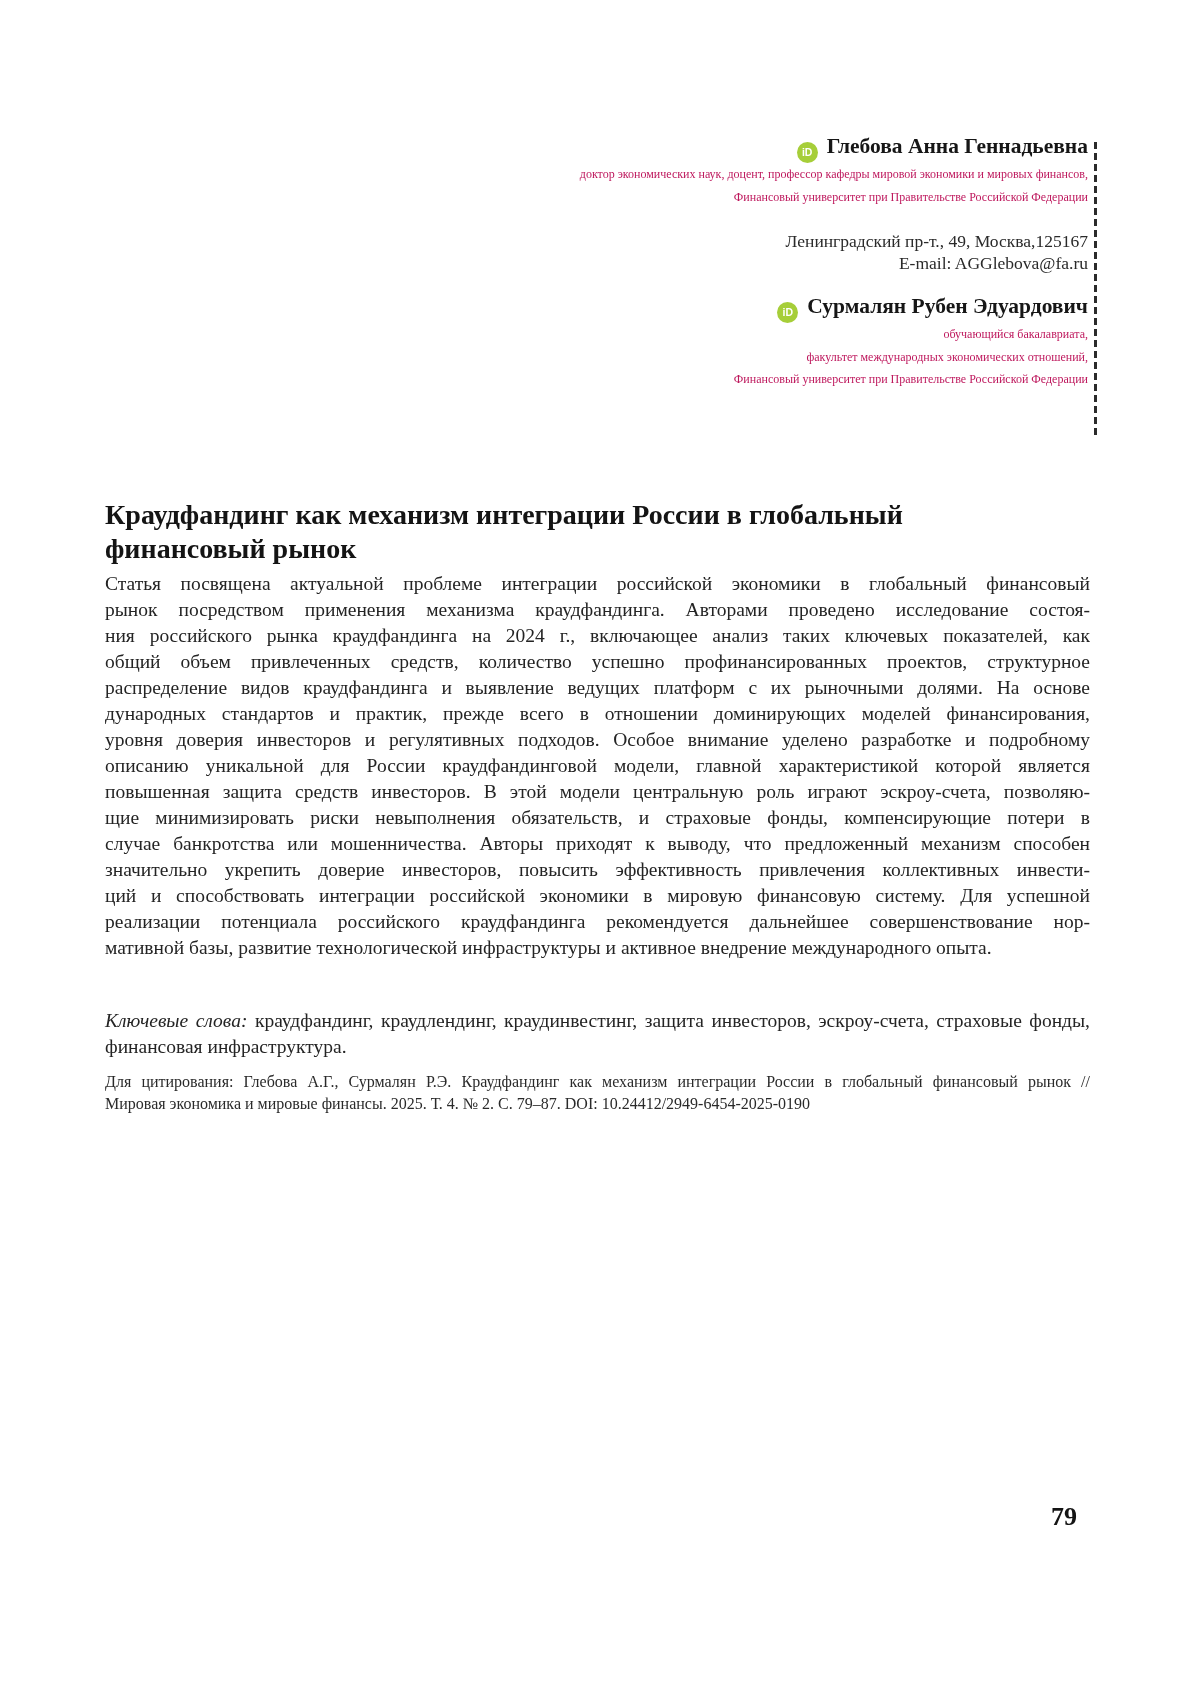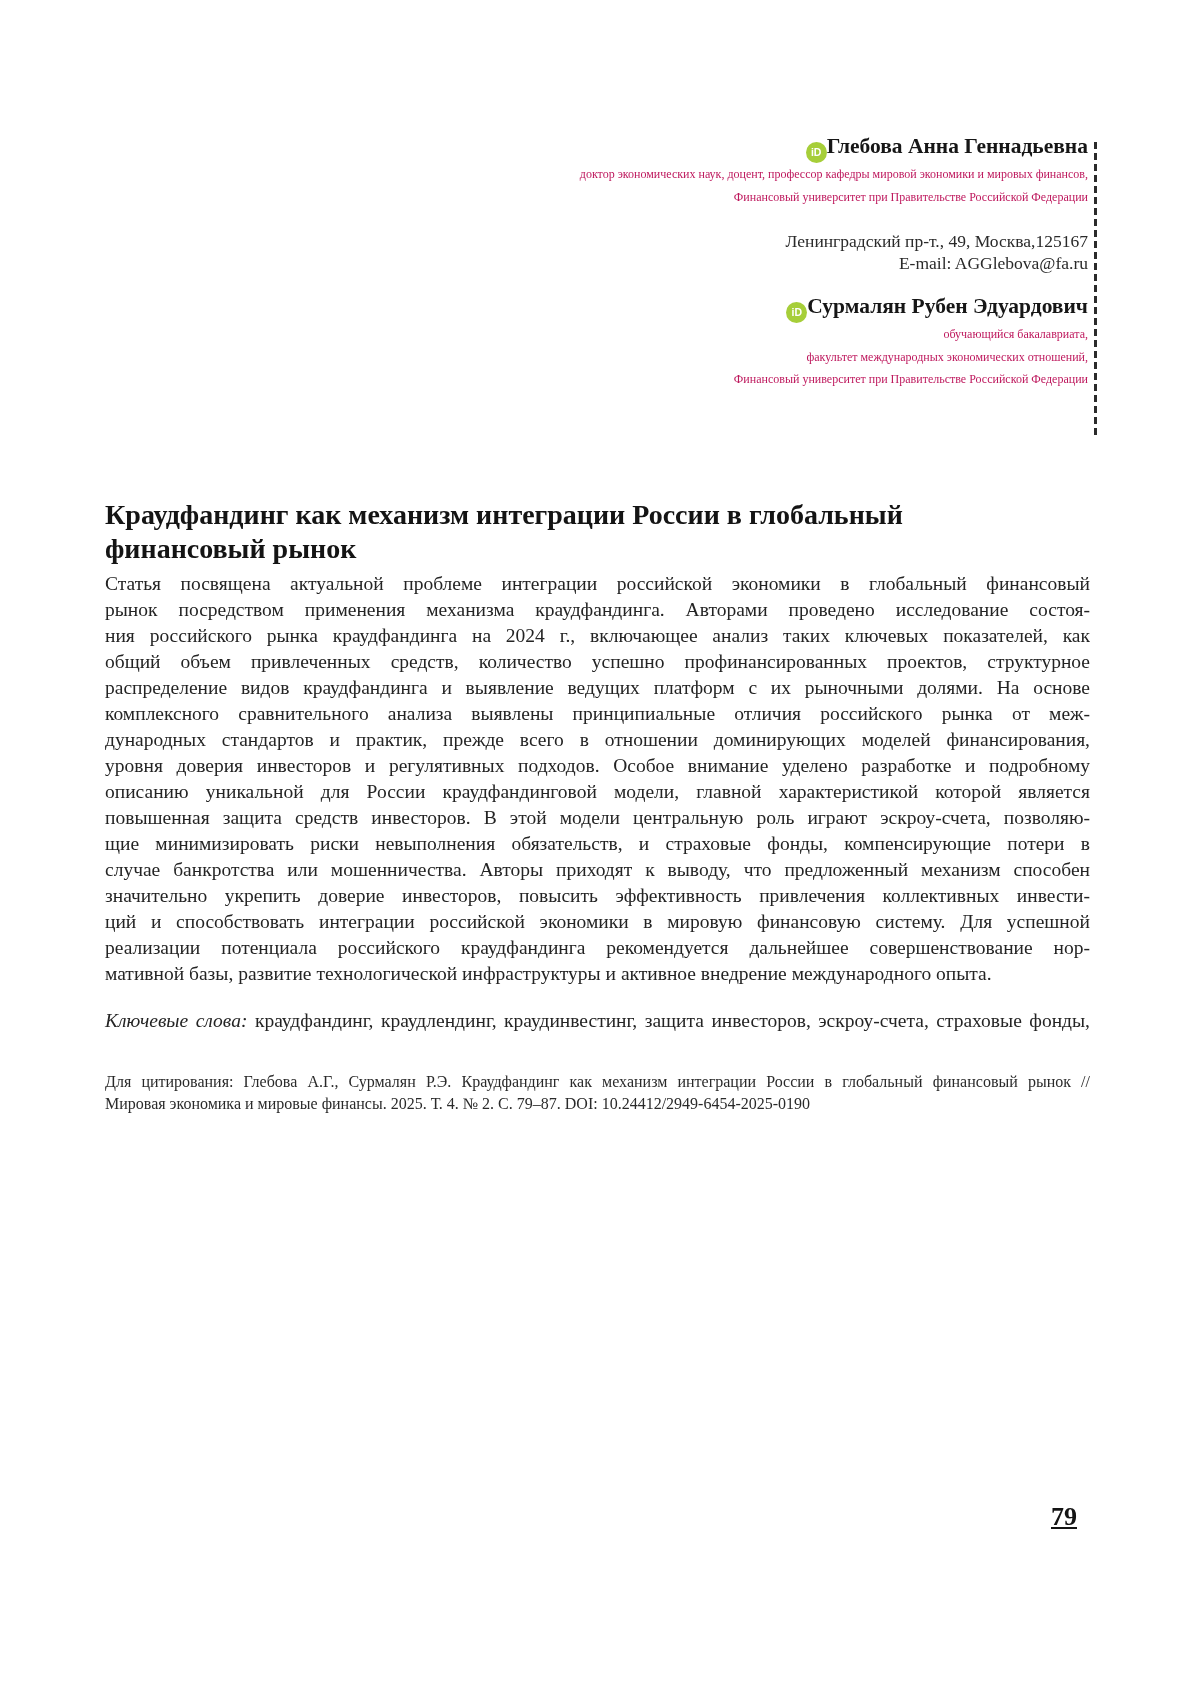--- a/index.html
+++ b/index.html
@@ -36,20 +36,21 @@
     justify-content: center;
     width: 21px;
     height: 21px;
     border-radius: 50%;
     background: #A6CE39;
     color: #ffffff;
     font-family: "Liberation Sans", sans-serif;
     font-size: 10.5px;
     font-weight: bold;
     vertical-align: -3px;
+    margin-right: 9px;
     letter-spacing: 0;
   }
   .author-aff { font-size: 12px; line-height: 22.5px; color: #be185d; }
   .author-addr { margin-top: 23px; font-size: 17.5px; line-height: 21.5px; color: #2a2a2a; }
   .author + .author { margin-top: 19px; }
 
   .author-divider {
     position: absolute;
     left: 1094px;
     top: 142px;
@@ -111,21 +112,20 @@
   }
 
   
   .page-number {
     position: absolute;
     top: 1502px;
     right: 123px;
     font-size: 26px;
     font-weight: bold;
     color: #141414;
-    text-decoration: underline;
   }
 </style>
 </head>
 <body>
 
 <div class="page">
 
   <div class="authors">
 
     <div class="author">
@@ -161,35 +161,35 @@
     <div>Краудфандинг как механизм интеграции России в глобальный</div>
     <div>финансовый рынок</div>
   </h1>
 
   <div class="abstract">
     <div class="jline">Статья посвящена актуальной проблеме интеграции российской экономики в глобальный финансовый</div>
     <div class="jline">рынок посредством применения механизма краудфандинга. Авторами проведено исследование состоя-</div>
     <div class="jline">ния российского рынка краудфандинга на 2024 г., включающее анализ таких ключевых показателей, как</div>
     <div class="jline">общий объем привлеченных средств, количество успешно профинансированных проектов, структурное</div>
     <div class="jline">распределение видов краудфандинга и выявление ведущих платформ с их рыночными долями. На основе</div>
-    <div class="jline">комплексного сравнительного анализа выявлены принципиальные отличия российского рынка от меж-</div>
     <div class="jline">дународных стандартов и практик, прежде всего в отношении доминирующих моделей финансирования,</div>
     <div class="jline">уровня доверия инвесторов и регулятивных подходов. Особое внимание уделено разработке и подробному</div>
     <div class="jline">описанию уникальной для России краудфандинговой модели, главной характеристикой которой является</div>
     <div class="jline">повышенная защита средств инвесторов. В этой модели центральную роль играют эскроу-счета, позволяю-</div>
     <div class="jline">щие минимизировать риски невыполнения обязательств, и страховые фонды, компенсирующие потери в</div>
     <div class="jline">случае банкротства или мошенничества. Авторы приходят к выводу, что предложенный механизм способен</div>
     <div class="jline">значительно укрепить доверие инвесторов, повысить эффективность привлечения коллективных инвести-</div>
     <div class="jline">ций и способствовать интеграции российской экономики в мировую финансовую систему. Для успешной</div>
     <div class="jline">реализации потенциала российского краудфандинга рекомендуется дальнейшее совершенствование нор-</div>
     <div class="lline">мативной базы, развитие технологической инфраструктуры и активное внедрение международного опыта.</div>
   </div>
 
   <div class="keywords">
     <div class="jline"><span class="kw-label">Ключевые слова:</span> <span>краудфандинг, краудлендинг, краудинвестинг, защита инвесторов, эскроу-счета, страховые фонды,</span></div>
+    <div class="lline">финансовая инфраструктура.</div>
   </div>
 
   <div class="citation">
     <div class="jline">Для цитирования: Глебова А.Г., Сурмалян Р.Э. Краудфандинг как механизм интеграции России в глобальный финансовый рынок //</div>
     <div class="lline">Мировая экономика и мировые финансы. 2025. Т. 4. № 2. С. 79–87. DOI: 10.24412/2949-6454-2025-0190</div>
   </div>
 
   <div class="page-number">79</div>
 
 </div>

